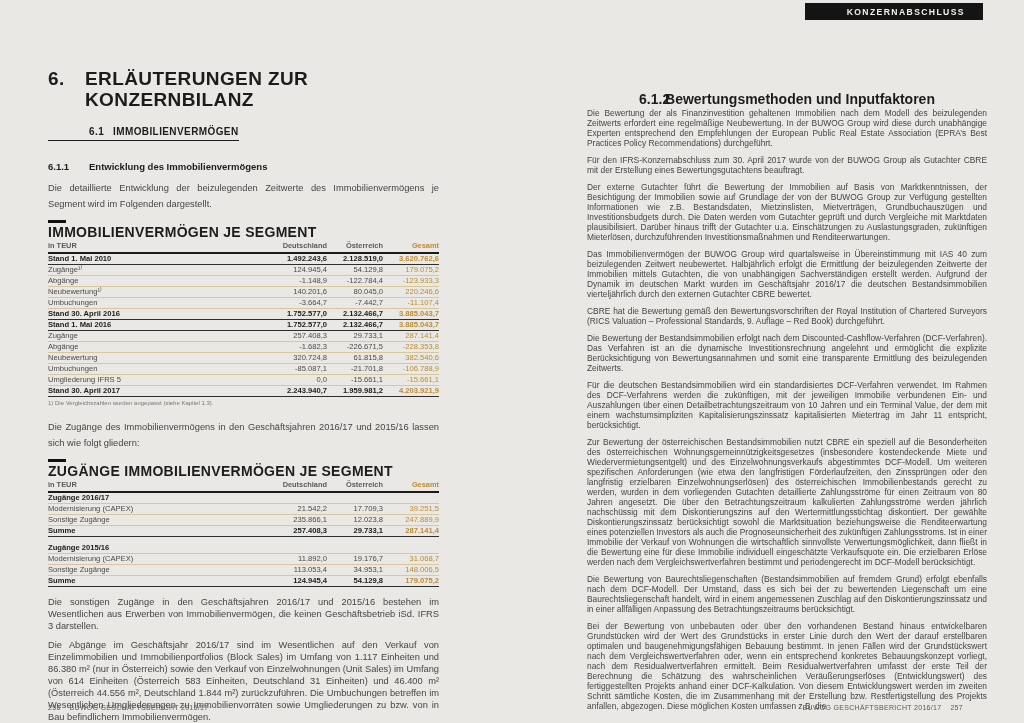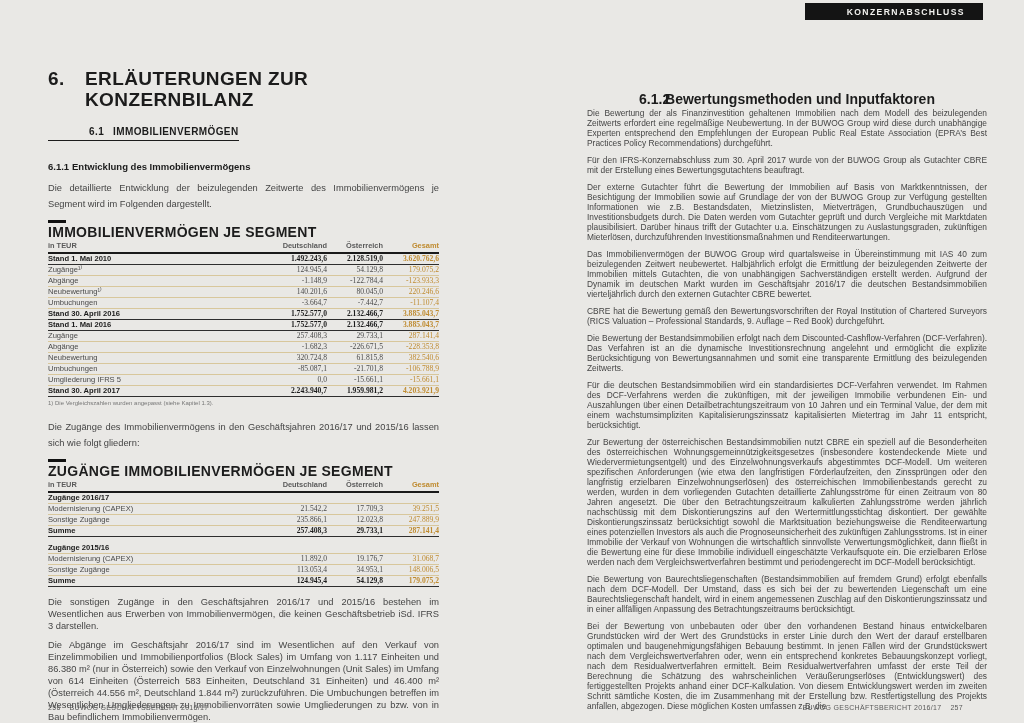--- a/index.html
+++ b/index.html
@@ -24,21 +24,21 @@
         color:#1c1c1c; letter-spacing:0.4px; line-height:21px; }
   .h1 .h1-num { width:37px; flex:none; }
 
   .sec { display:inline-flex; margin:0 0 10px 0; padding-bottom:3px;
          border-bottom:1.2px solid #1c1c1c;
          font-size:10px; font-weight:bold; color:#1c1c1c; letter-spacing:0.4px; line-height:11px; }
   .sec .sec-num { width:24px; flex:none;padding-left:41px; }
   .sec-wrap { margin-bottom:10px; }
 
   .subsec { display:flex; margin:0 0 3px 0;
-            font-size:9.5px; font-weight:bold; color:#1c1c1c; line-height:11px; }
+            font-size:9.5px; font-weight:bold; color:#1c1c1c; line-height:11px;gap:17px; }
   .subsec .sec-num { width:24px; flex:none; }
 
   .body-l { font-size:9.3px; line-height:16px; text-align:justify; margin:8px 0 8px 0; }
   .para-l { font-size:9.3px; line-height:12px; text-align:justify; margin:0 0 7px 0; }
   .body-r { font-size:8.4px; line-height:10px; text-align:justify; margin:0 0 7px 0; }
   .subsec-r { display:flex; margin:16px 0 4px 0; font-size:14px; font-weight:bold; color:#1c1c1c; line-height:10px;justify-content:center; }
   .subsec-r .sec-num { width:26px; flex:none; }
 
   .marker { width:18px; height:3px; background:#111; margin:0 0 4px 0; }
   .tbl-title { font-size:14px; font-weight:bold; color:#1c1c1c;
@@ -51,21 +51,21 @@
   table.fin col.c-n2 { width:56px; }
   table.fin col.c-n3 { width:56px; }
   table.fin th {
     font-weight:bold; text-align:right; color:#5a5a5a;
     border-bottom:2px solid #1a1a1a; padding:0 0 2px 0; font-size:7.4px;
   }
   table.fin th.lbl { text-align:left; }
   table.fin th.gesamt { color:var(--accent); }
   table.fin td { padding:1px 0 1.2px 0; line-height:7.8px;
                  border-bottom:1px solid #d8c79c; }
-  table.fin td.num { text-align:right;font-family:Liberation Serif, serif; }
+  table.fin td.num { text-align:right; }
   table.fin td.gesamt { color:var(--accent); }
   table.fin tr.bold-row td { font-weight:bold; color:#1c1c1c;
     border-top:1px solid #2e2e2e; border-bottom:1px solid #2e2e2e; }
   table.fin tr.bold-row td.gesamt { color:var(--accent); }
   table.fin tr.grp-row td { font-weight:bold; color:#1c1c1c; }
   table.fin tr.spacer-row td { border:none; height:6px; padding:0; }
 
   .footnote { font-size:6px; color:#777; margin:2px 0 12px 0; line-height:8px; }
   .tbl-gap { height:9px; }
 

